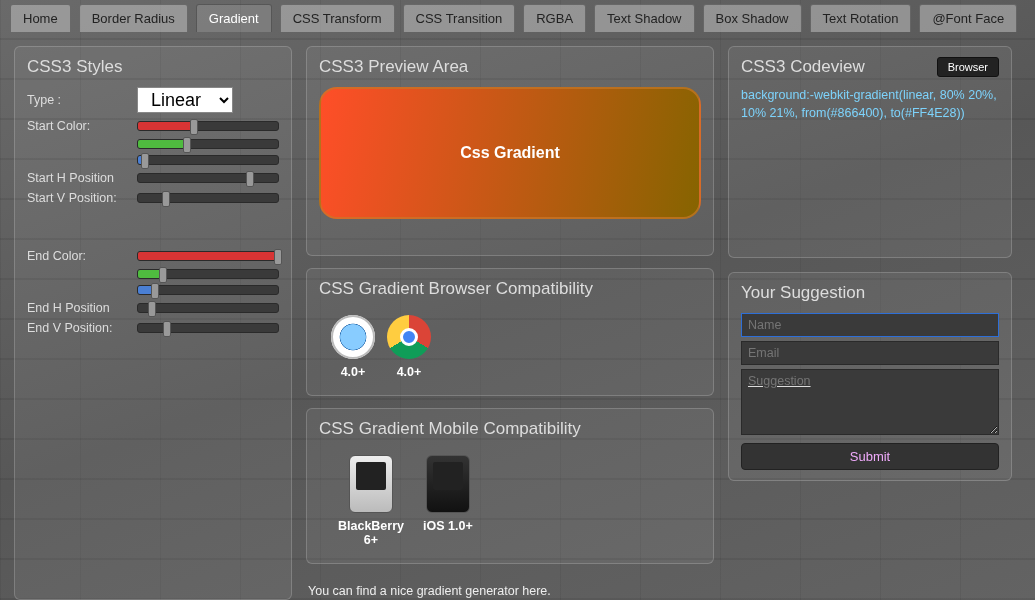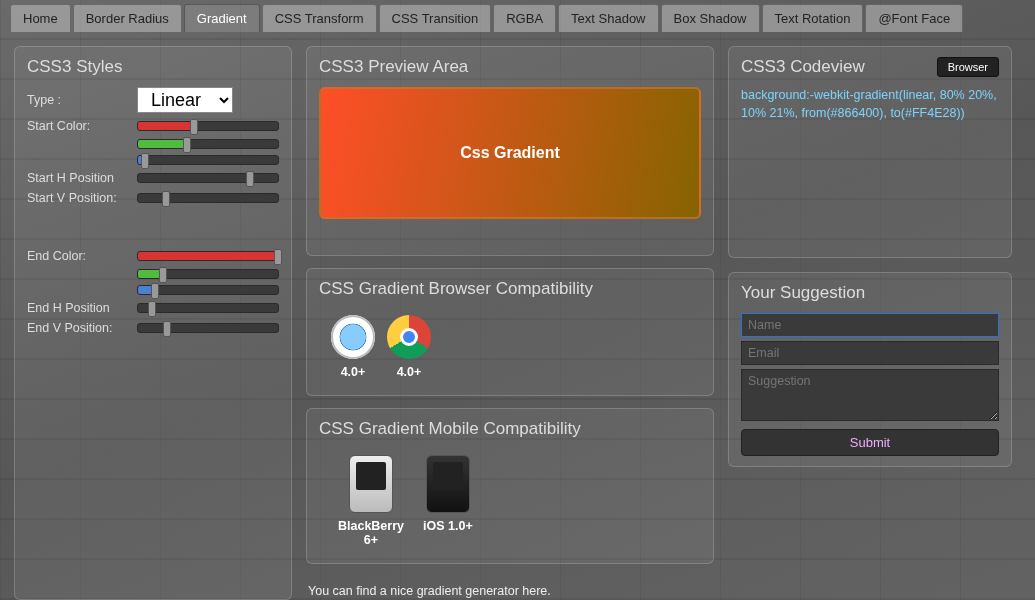--- a/index.html
+++ b/index.html
@@ -9,21 +9,21 @@
   font-family: "Segoe UI", Arial, sans-serif;
   background: #5a5a5a;
   background-image: repeating-linear-gradient(0deg, rgba(0,0,0,0.08) 0px, rgba(0,0,0,0.08) 2px, transparent 2px, transparent 40px),
                     repeating-linear-gradient(90deg, rgba(0,0,0,0.06) 0px, rgba(0,0,0,0.06) 1px, transparent 1px, transparent 80px),
                     linear-gradient(160deg, #6a6a6a 0%, #575757 50%, #636363 100%);
   overflow: hidden;
   color: #eee;
 }
 .tabs {
   display: flex;
-  gap: 2px;
+  gap: 8px;
   padding: 4px 10px 0 10px;
 }
 .tab {
   background: rgba(200,200,200,0.5);
   color: #222;
   font-size: 13px;
   padding: 6px 12px;
   border: 1px solid rgba(0,0,0,0.3);
   border-bottom: none;
   border-radius: 3px 3px 0 0;
@@ -74,21 +74,21 @@
   transform: translateX(-50%);
 }
 .slider.red .fill { background: #d83434; }
 .slider.green .fill { background: #4fbb3f; }
 .slider.blue .fill { background: #4a7fd4; }
 .spacer { height: 38px; }
 
 .preview-box {
   height: 132px;
   border: 2px solid rgba(200,120,40,0.7);
-  border-radius: 6px;
+  border-radius: 18px;
   background: linear-gradient(100deg, #ff4e28 0%, #866400 100%);
   display: flex; align-items: center; justify-content: center;
   color: #fff; font-weight: bold; font-size: 16px;
   margin-bottom: 4px;
 }
 .compat-row { display: flex; gap: 12px; padding: 6px 12px; }
 .compat-item { text-align: center; font-size: 12.5px; font-weight: bold; color: #fff; }
 .compat-item .ico { width: 44px; height: 44px; margin: 0 auto 6px; border-radius: 50%; display:flex;align-items:center;justify-content:center;}
 .devbox { width: 44px; height: 58px; margin: 0 auto 6px; background: linear-gradient(#eee,#bbb); border-radius: 6px; border:1px solid #555; position:relative;}
 .devbox::after{content:"";position:absolute;top:6px;left:6px;right:6px;height:28px;background:#222;border-radius:2px;}
@@ -100,21 +100,21 @@
 }
 .code-text { font-size: 12.5px; color: #7dd3fc; line-height: 1.4; margin-top: 4px; word-wrap: break-word;}
 .code-panel { min-height: 212px; }
 
 .form input, .form textarea {
   width: 100%; background: #3a3a3a; border: 1px solid #2a2a2a;
   color: #ddd; font-size: 12.5px; padding: 4px 6px; margin-bottom: 4px;
   font-family: inherit;
 }
 .form input.active { border: 1px solid #2e6fd8; color: #2e6fd8; }
-.form textarea { height: 52px; resize: vertical; }
+.form textarea { height: 66px; resize: vertical; text-decoration: underline; }
 .submit-btn {
   width: 100%; background: #333; color: #f0abfc; border: 1px solid #222;
   border-radius: 4px; padding: 5px; font-size: 13px; cursor: pointer;
 }
 </style>
 </head>
 <body>
 
 <div class="tabs" id="tabs">
     <div class="tab">Home</div>

